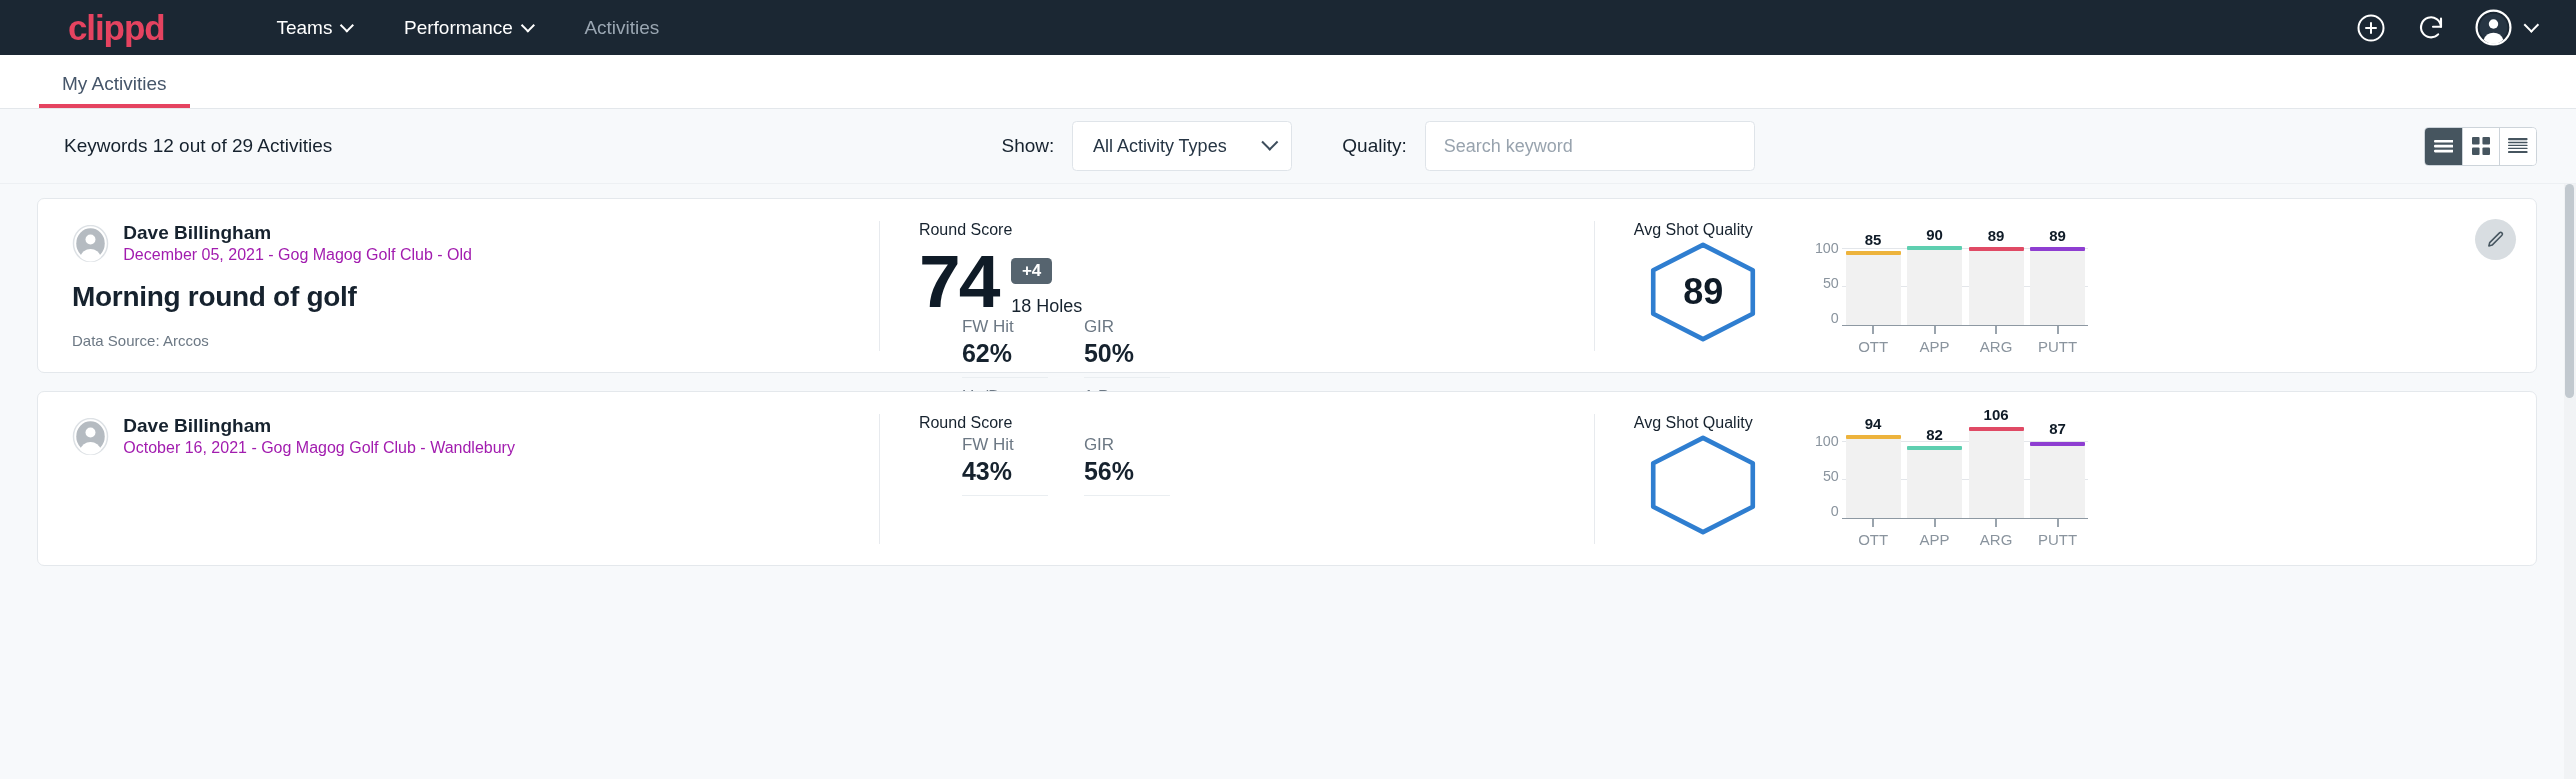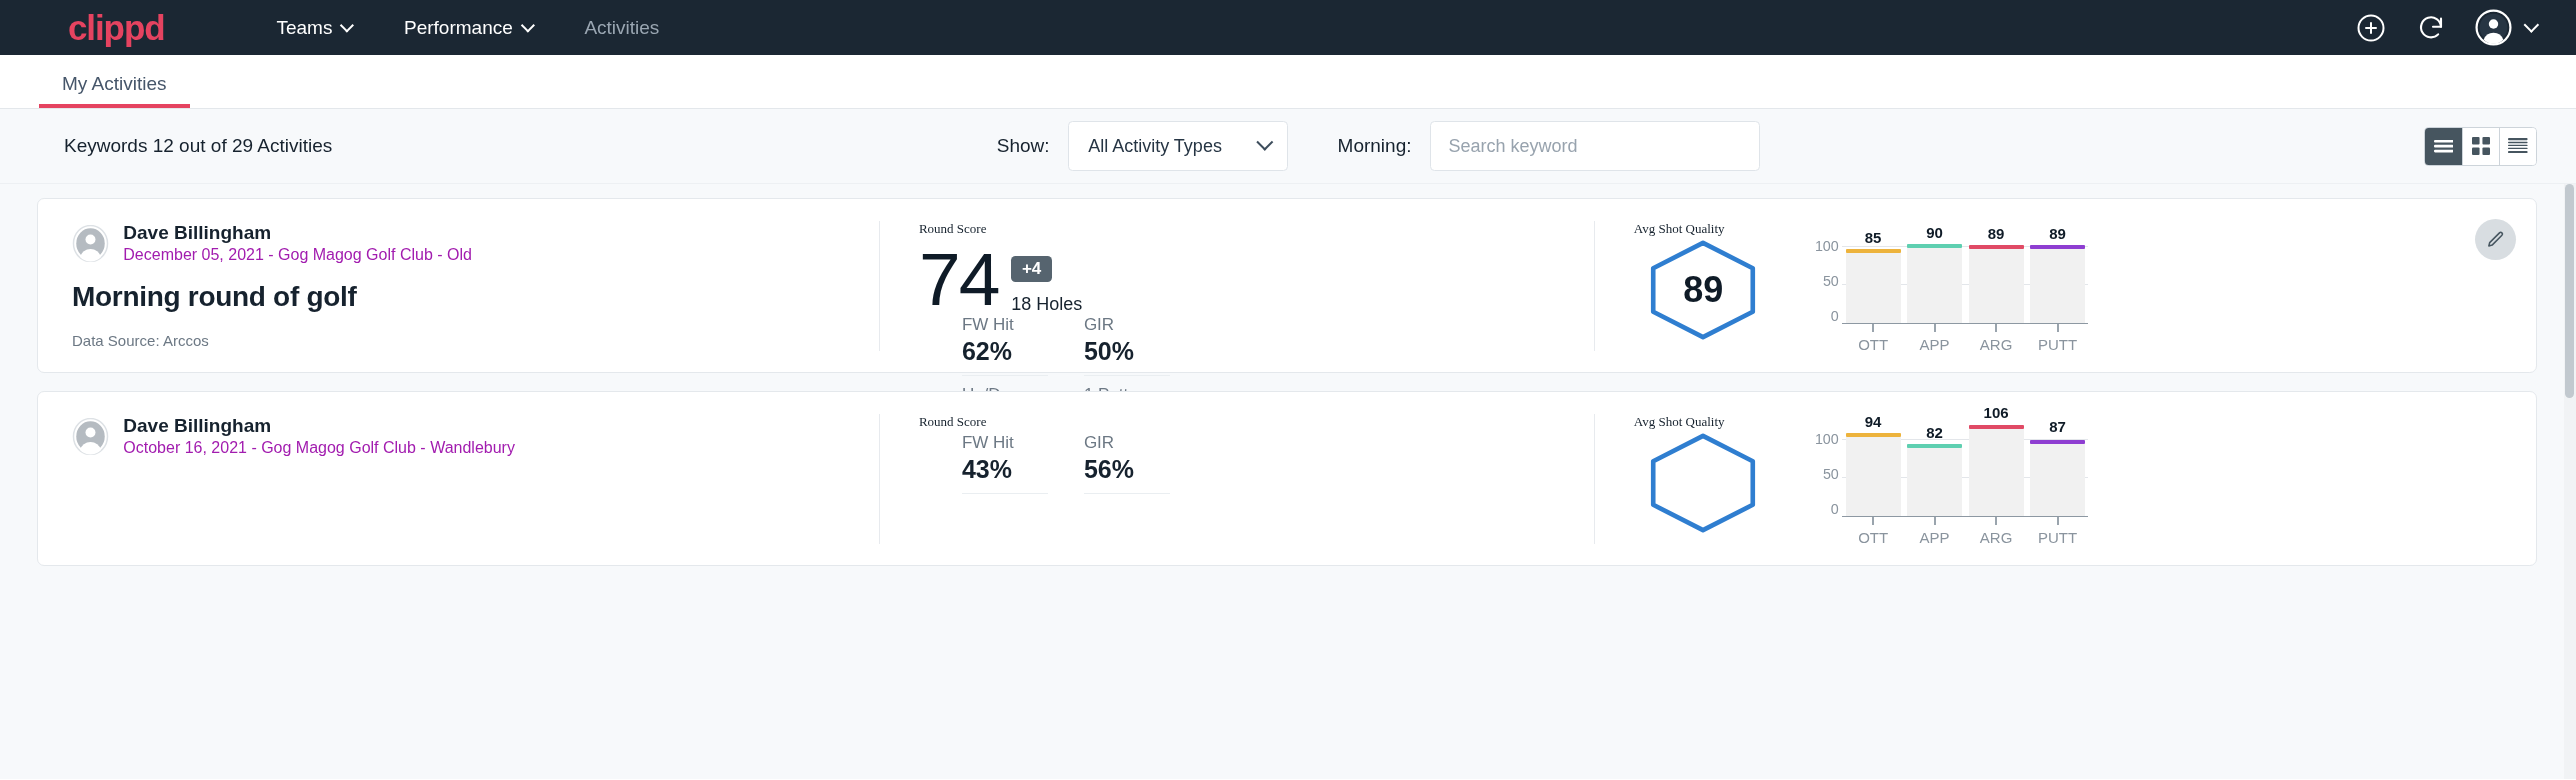--- a/index.html
+++ b/index.html
@@ -162,23 +162,23 @@
   .col-info{ width:841px; padding:21.4px 0 0 34px; }
   .who{ display:flex; align-items:center; gap:14.3px; }
   .who-txt .name{ font-size:19px; font-weight:700; color:#16222e; line-height:1.25;}
   .who-txt .meta{ font-size:16px; color:#a21caf; line-height:1.4; }
   .title{ font-size:28px; font-weight:700; color:#16222e; margin-top:14.3px; letter-spacing:-0.3px;}
   .datasrc{ font-size:15px; color:#6c7884; margin-top:19px; }
 
   .vdiv{ width:0.9px; background:#e7eaee; margin:21.4px 0; }
 
   .col-score{ width:714px; padding:21.4px 0 0 39px; display:flex; }
-  .sec-label{ font-size:13px; color:#16222e;font-family:Liberation Serif, serif; }
+  .sec-label{ font-size:16px; color:#16222e; }
   .score-main{ display:flex; align-items:flex-end; margin-top:3.6px; }
-  .big-score{ font-size:75px; font-weight:400; line-height:0.95; letter-spacing:-1.8px; color:#0f1b27;}
+  .big-score{ font-size:75px; font-weight:700; line-height:0.95; letter-spacing:-1.8px; color:#0f1b27;}
   .score-side{ margin-left:12.5px; display:flex; flex-direction:column; justify-content:flex-end; height:75px;}
   .pill{
     align-self:flex-start;
     background:#56646f; color:#fff;
     font-size:17px; font-weight:700;
     border-radius:4.5px;
     padding:2.7px 10.7px;
     margin-bottom:12.5px;
   }
   .holes{ font-size:18px; color:#16222e; white-space:nowrap;}
@@ -302,21 +302,21 @@
   </div>
 
   <div class="filter-center">
     <span class="field-label">Show:</span>
     <div class="select-box">
       <span class="val">All Activity Types</span>
       <span class="chev"></span>
     </div>
 
     <div class="kw-wrap">
-      <span class="field-label">Morning:</span>
+      <span class="field-label">Quality:</span>
       <input class="search-input" type="text" placeholder="Search keyword" style="">
     </div>
   </div>
 
   <div class="viewtoggle">
     <div class="vt active">
       <svg width="19.6" height="14.3" viewBox="0 0 22 16">
           <g fill="#ffffff">
         <rect x="0" y="1" width="22" height="3" rx="1.2"></rect>
         <rect x="0" y="6.5" width="22" height="3" rx="1.2"></rect>

